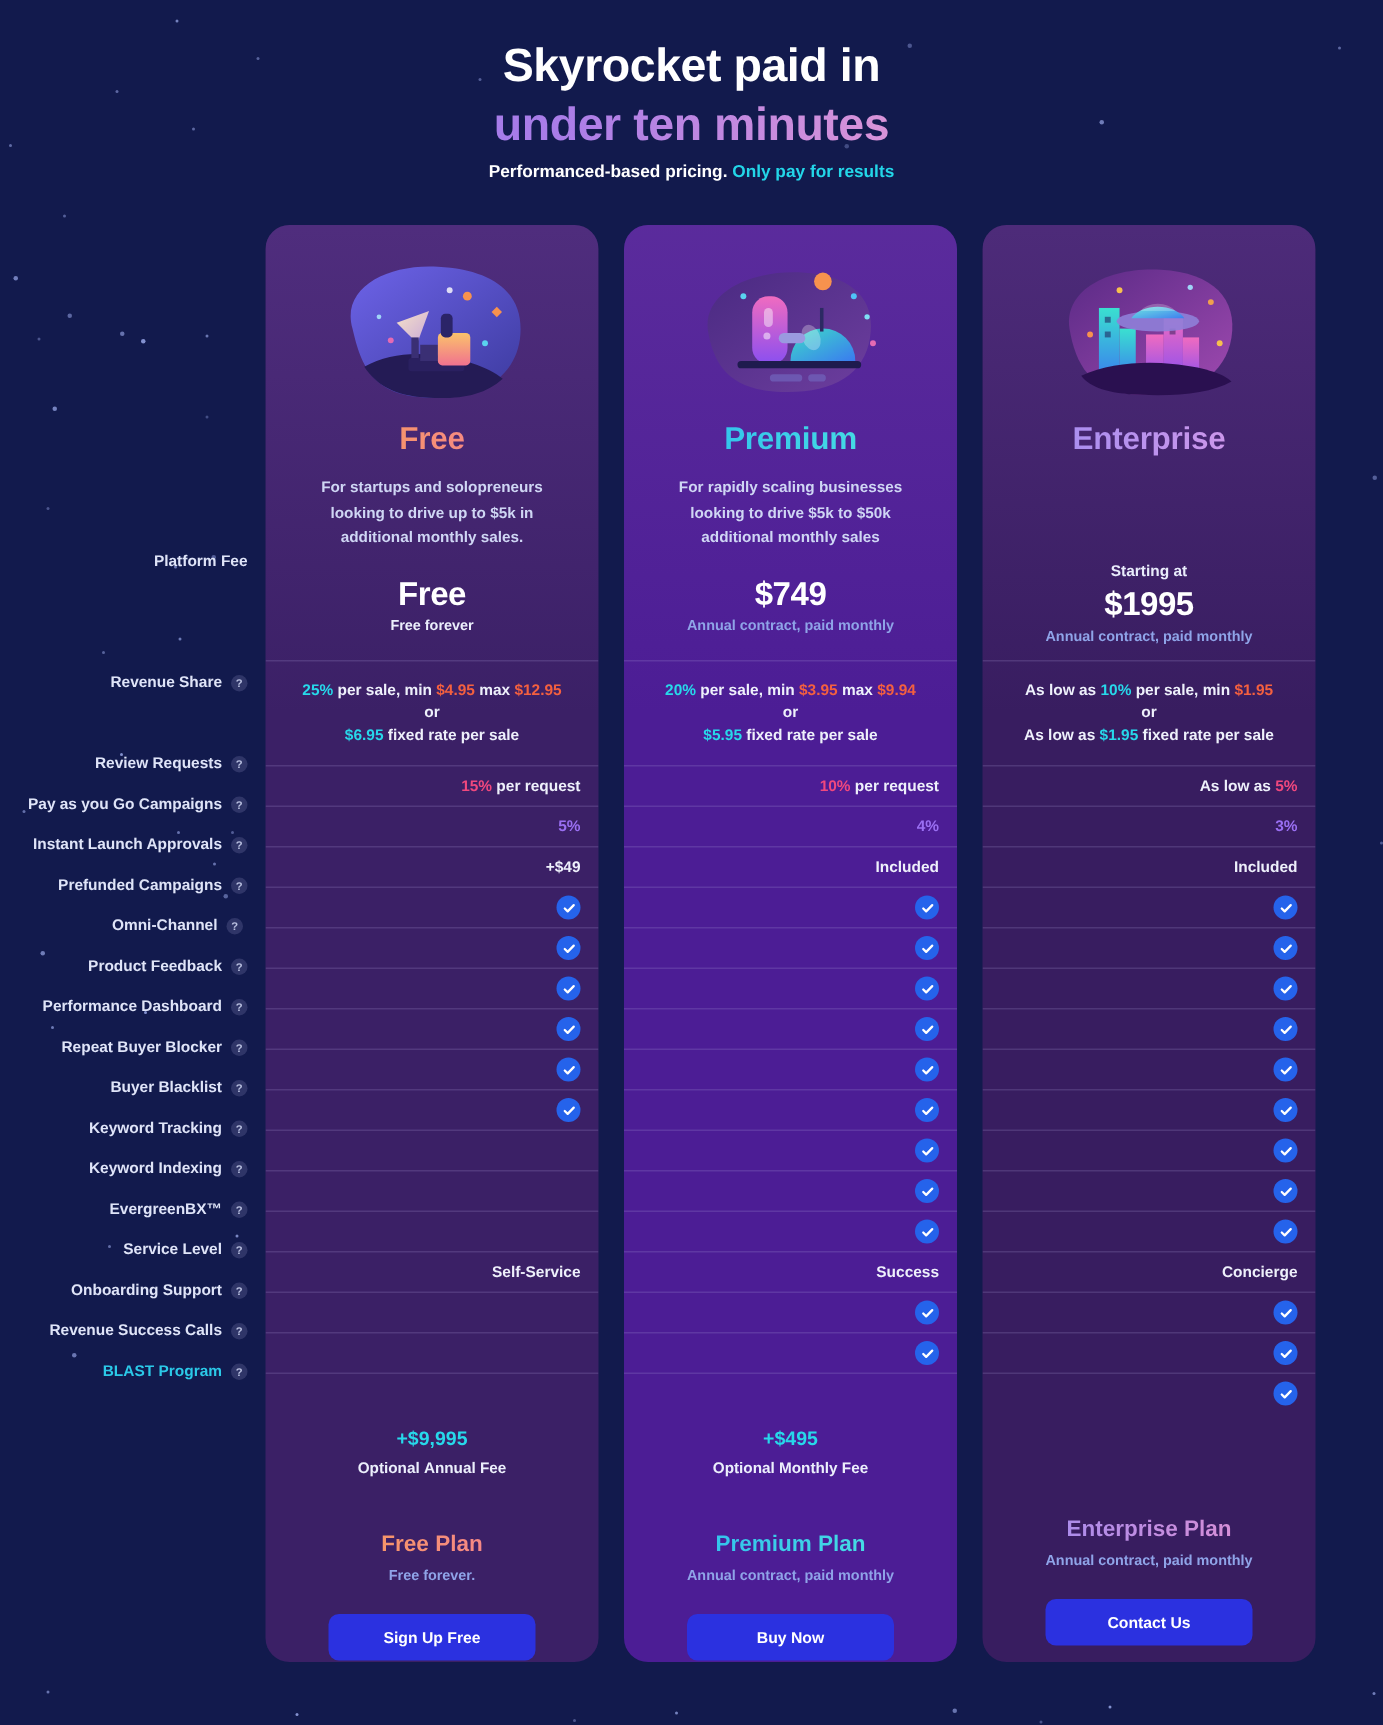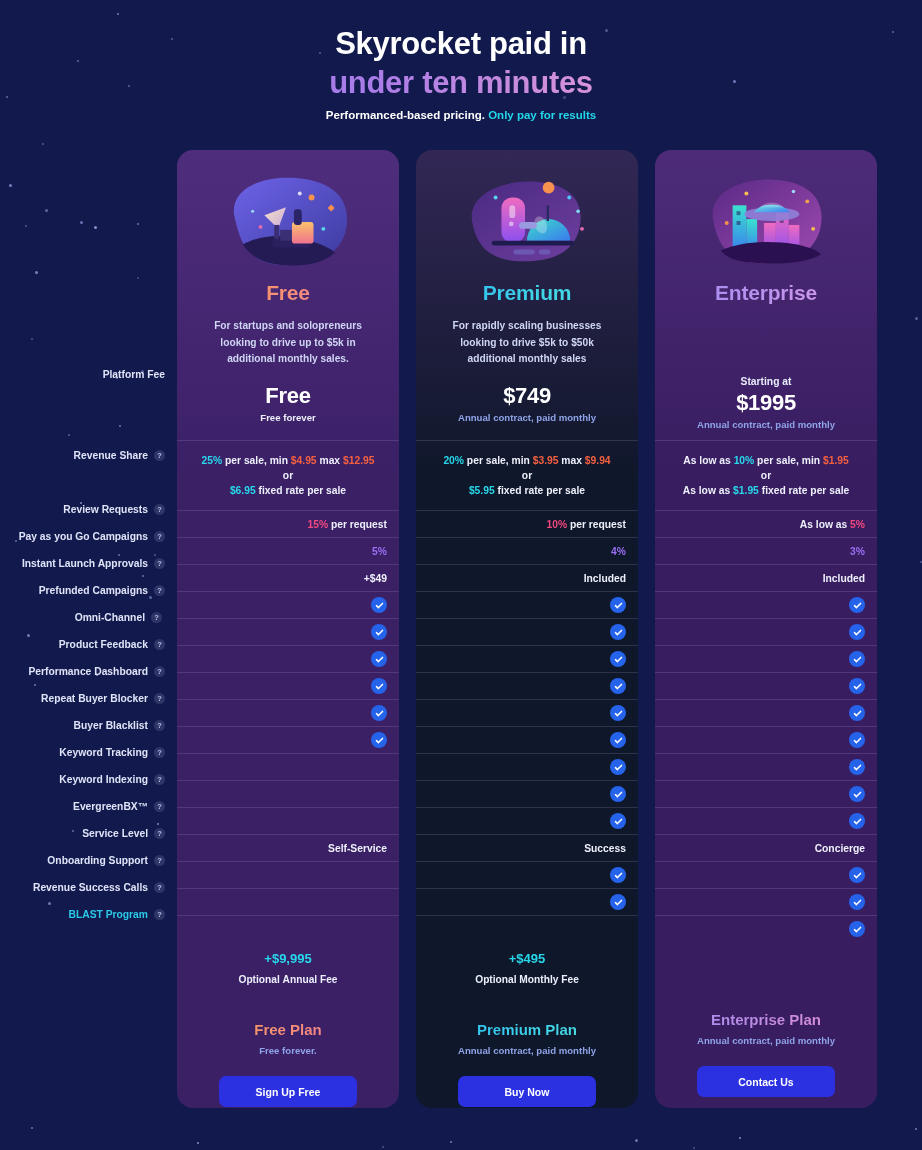--- a/index.html
+++ b/index.html
@@ -49,21 +49,21 @@
     height: 958px;
   }
   .card {
     position: absolute; top: 0;
     width: 222px; height: 958px;
     border-radius: 16px;
     overflow: hidden;
     margin-top: 14px;
   }
   .card.free       { left: 177px; background: #3b2066; }
-  .card.premium    { left: 416px; background: #0f172a; }
+  .card.premium    { left: 416px; background: #4c1d95; }
   .card.enterprise { left: 655px; background: #381d60; }
 
   .card .glow {
     position: absolute; inset: 0;
     background: linear-gradient(180deg, rgba(118,70,170,.34) 0%, rgba(118,70,170,0) 34%);
     pointer-events: none;
   }
 
   
   .c-head { position: relative; padding: 18px 16px 0; text-align: center; }

